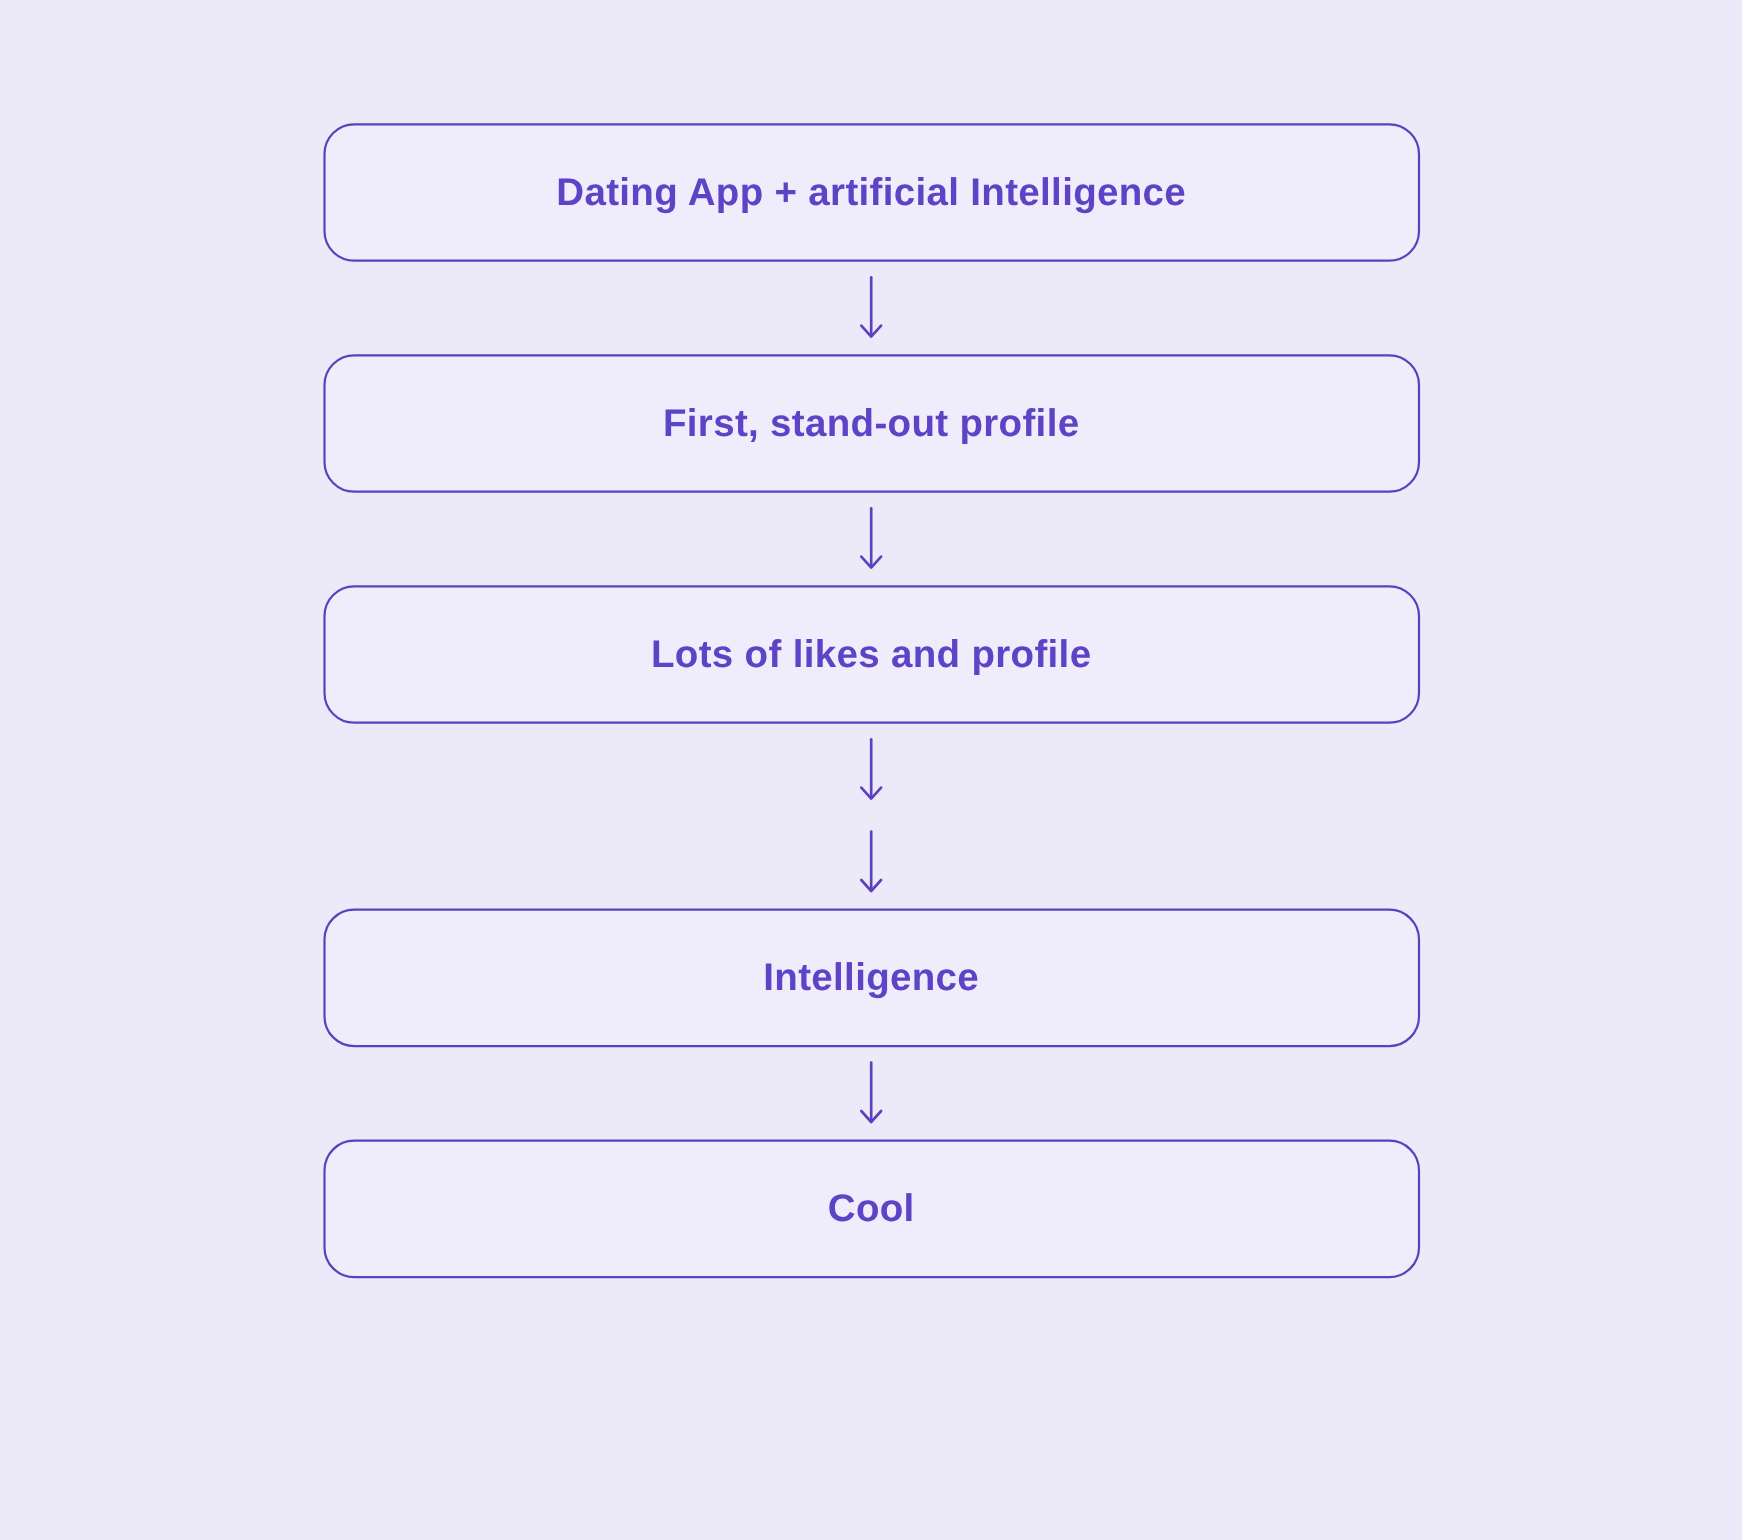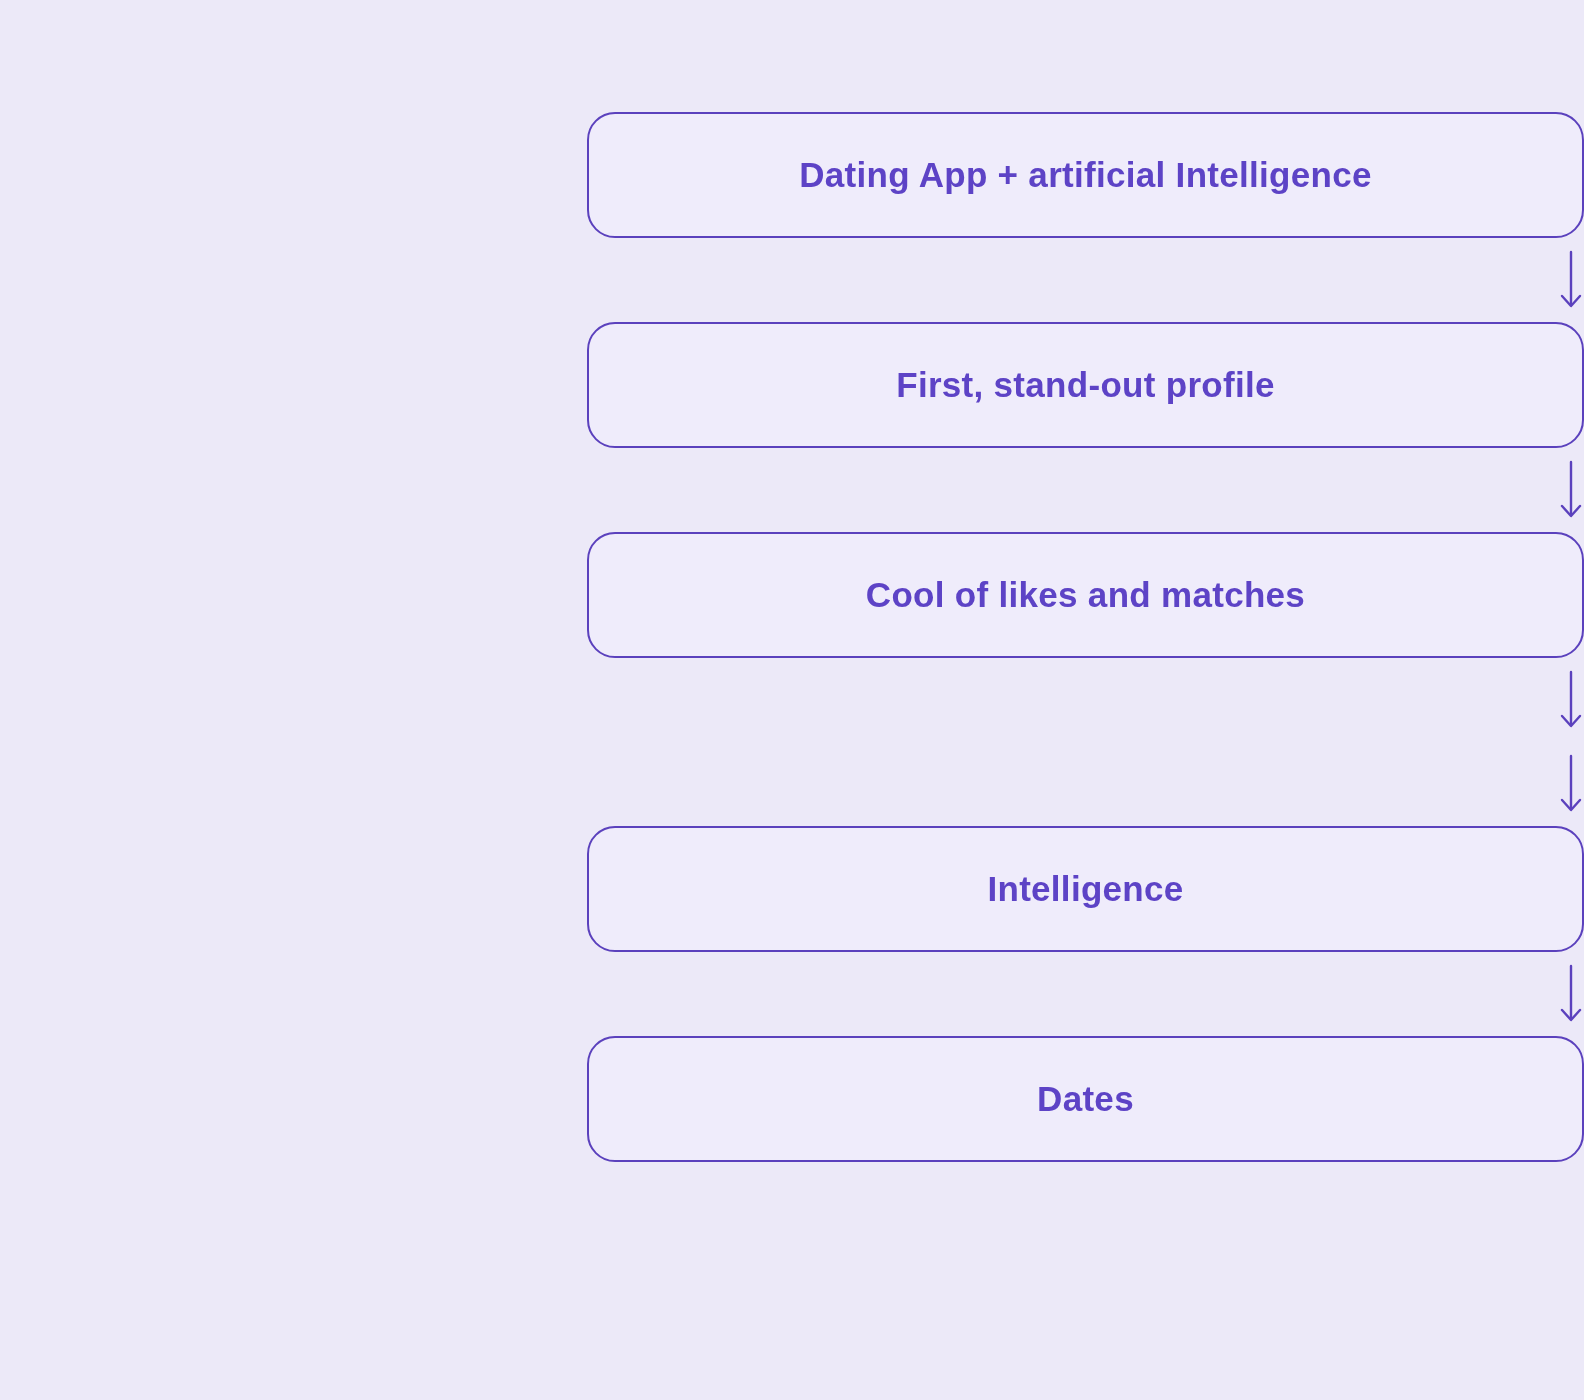--- a/index.html
+++ b/index.html
@@ -19,21 +19,21 @@
     height: 1400px;
     background: var(--bg);
     font-family: "Liberation Sans", "DejaVu Sans", sans-serif;
     overflow: hidden;
   }
   .flowchart {
     width: 1584px;
     height: 1130px;
     display: flex;
     flex-direction: column;
-    align-items: flex-end;
+    align-items: center;
     padding-top: 112px;
   }
   .flow-node {
     width: 997px;
     height: 126px;
     background: var(--fill);
     border: 2px solid var(--border);
     border-radius: 28px;
     display: flex;
     align-items: center;
@@ -80,21 +80,21 @@
   </div>
 
   <div class="flow-arrow">
     <svg width="26" height="60" viewBox="0 0 26 60" aria-hidden="true">
       <line x1="13" y1="2" x2="13" y2="54" stroke="#5b41bd" stroke-width="2.4" stroke-linecap="round"></line>
       <polyline points="4,46 13,56 22,46" fill="none" stroke="#5b41bd" stroke-width="2.4" stroke-linecap="round" stroke-linejoin="round"></polyline>
     </svg>
   </div>
 
   <div class="flow-node">
-    <span class="flow-node-label">Cool of likes and matches</span>
+    <span class="flow-node-label">Lots of likes and profile</span>
   </div>
 
   <div class="flow-arrow">
     <svg width="26" height="60" viewBox="0 0 26 60" aria-hidden="true">
       <line x1="13" y1="2" x2="13" y2="54" stroke="#5b41bd" stroke-width="2.4" stroke-linecap="round"></line>
       <polyline points="4,46 13,56 22,46" fill="none" stroke="#5b41bd" stroke-width="2.4" stroke-linecap="round" stroke-linejoin="round"></polyline>
     </svg>
   </div>
 
 
@@ -110,16 +110,16 @@
   </div>
 
   <div class="flow-arrow">
     <svg width="26" height="60" viewBox="0 0 26 60" aria-hidden="true">
       <line x1="13" y1="2" x2="13" y2="54" stroke="#5b41bd" stroke-width="2.4" stroke-linecap="round"></line>
       <polyline points="4,46 13,56 22,46" fill="none" stroke="#5b41bd" stroke-width="2.4" stroke-linecap="round" stroke-linejoin="round"></polyline>
     </svg>
   </div>
 
   <div class="flow-node">
-    <span class="flow-node-label">Dates</span>
+    <span class="flow-node-label">Cool</span>
   </div>
 
 </div>
 
 </body></html>

